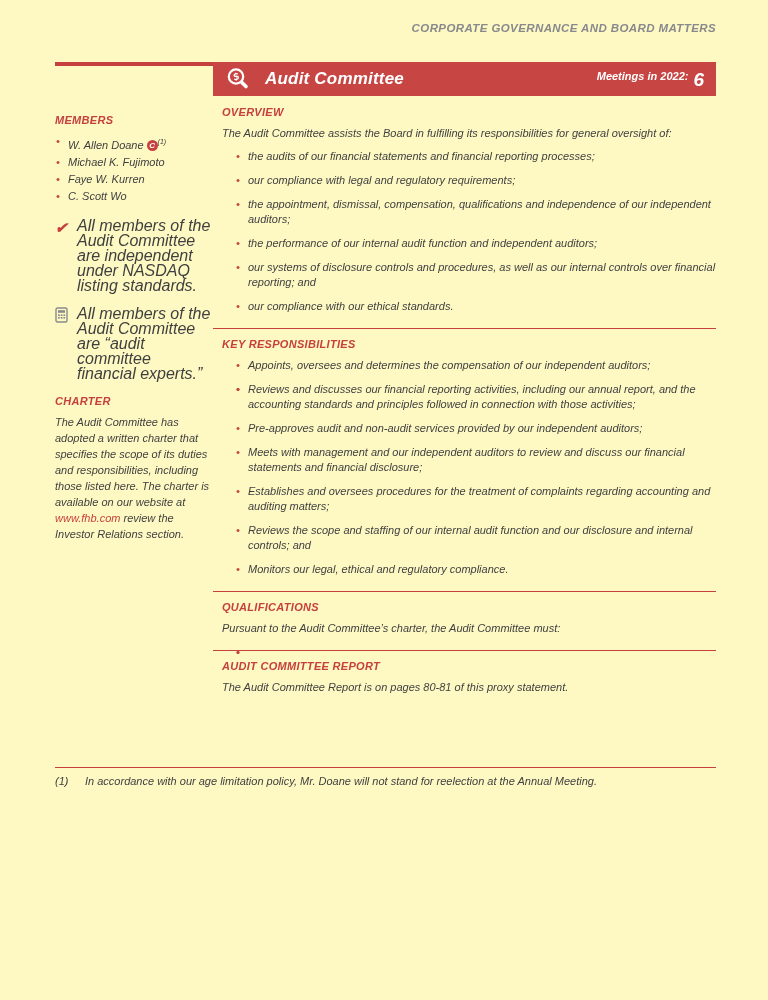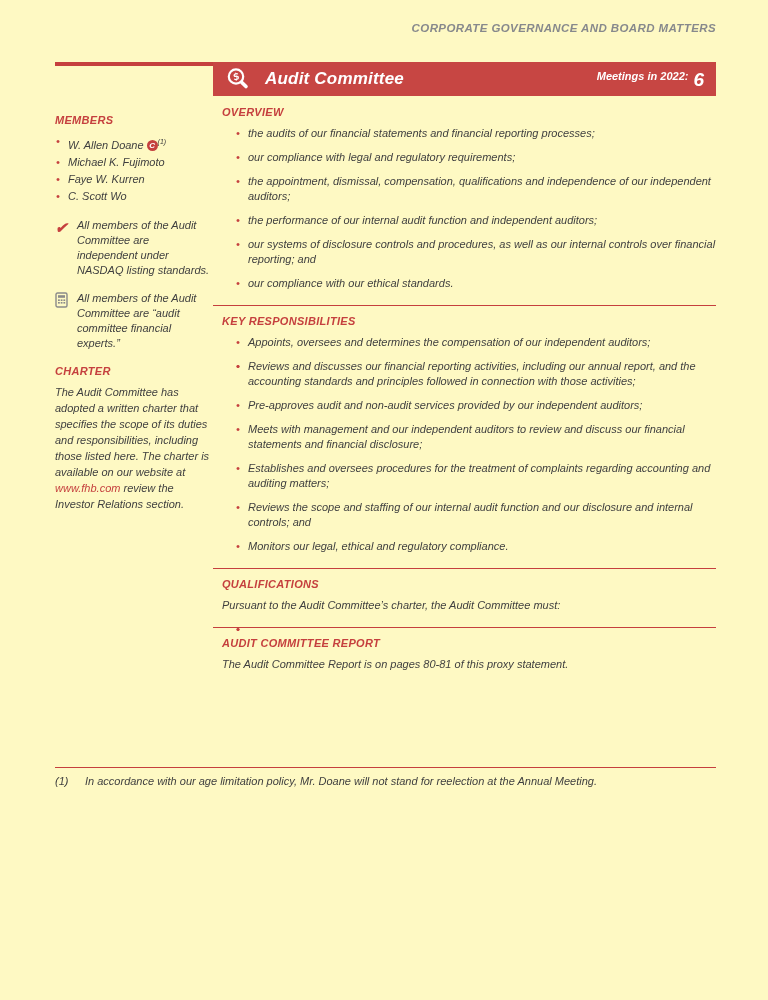--- a/index.html
+++ b/index.html
@@ -34,21 +34,21 @@
   .members li{padding-left:13px;position:relative;}
   .members li .dot{position:absolute;left:1px;top:0;color:#c5403e;font-size:11px;}
   .badge-c{
     display:inline-flex;align-items:center;justify-content:center;
     width:11px;height:11px;border-radius:50%;background:#c5403e;color:#fff;
     font-size:8px;font-weight:bold;vertical-align:1px;margin-left:3px;
   }
   .fn-ref{font-size:7px;vertical-align:5px;letter-spacing:0;}
   .side-note{display:flex;margin-top:13px;}
   .side-note .ic{width:22px;flex:none;padding-top:1px;}
-  .side-note .txt{font-size:11px;line-height:15px;}
+  .side-note .txt{font-size:16px;line-height:15px;}
   .check-glyph{color:#c5403e;font-size:15px;font-weight:bold;line-height:14px;}
   .charter-p{font-size:11px;line-height:16px;margin:7px 0 0 0;}
   .charter-p a{color:#c5403e;text-decoration:none;}
   
   .main{flex:1;margin-left:0;}
   .sec{padding:6px 0 2px 0;}
   .sec.rule-top{border-top:1.5px solid #c5403e;margin-top:3px;padding-top:9px;}
   .sec-h{color:#c5403e;font-size:11px;font-weight:bold;letter-spacing:.3px;margin:0 0 8px 9px;}
   .sec-intro{font-size:11px;line-height:15px;margin:0 0 8px 9px;}
   .blist{list-style:none;margin:0 0 2px 0;padding:0 0 0 23px;}
@@ -124,20 +124,21 @@
             <span class="txt">All members of the Audit Committee are “audit committee financial experts.”</span>
           </div>
         </div>
       <div class="side-h">CHARTER</div>
       <p class="charter-p"><span>The Audit Committee has adopted a written charter that specifies the scope of its duties and responsibilities, including those listed here. The charter is available on our website at </span><a href="#">www.fhb.com</a><span> review the Investor Relations section.</span></p>
     </aside>
 
     <main class="main" id="sections">
         <section class="sec">
           <div class="sec-h">OVERVIEW</div>
+          <p class="sec-intro">The Audit Committee assists the Board in fulfilling its responsibilities for general oversight of:</p>
           <ul class="blist">
             <li><span class="dot">•</span><span>the audits of our financial statements and financial reporting processes;</span></li>
             <li><span class="dot">•</span><span>our compliance with legal and regulatory requirements;</span></li>
             <li><span class="dot">•</span><span>the appointment, dismissal, compensation, qualifications and independence of our independent auditors;</span></li>
             <li><span class="dot">•</span><span>the performance of our internal audit function and independent auditors;</span></li>
             <li><span class="dot">•</span><span>our systems of disclosure controls and procedures, as well as our internal controls over financial reporting; and</span></li>
             <li><span class="dot">•</span><span>our compliance with our ethical standards.</span></li>
           </ul>
         </section>
         <section class="sec rule-top">

